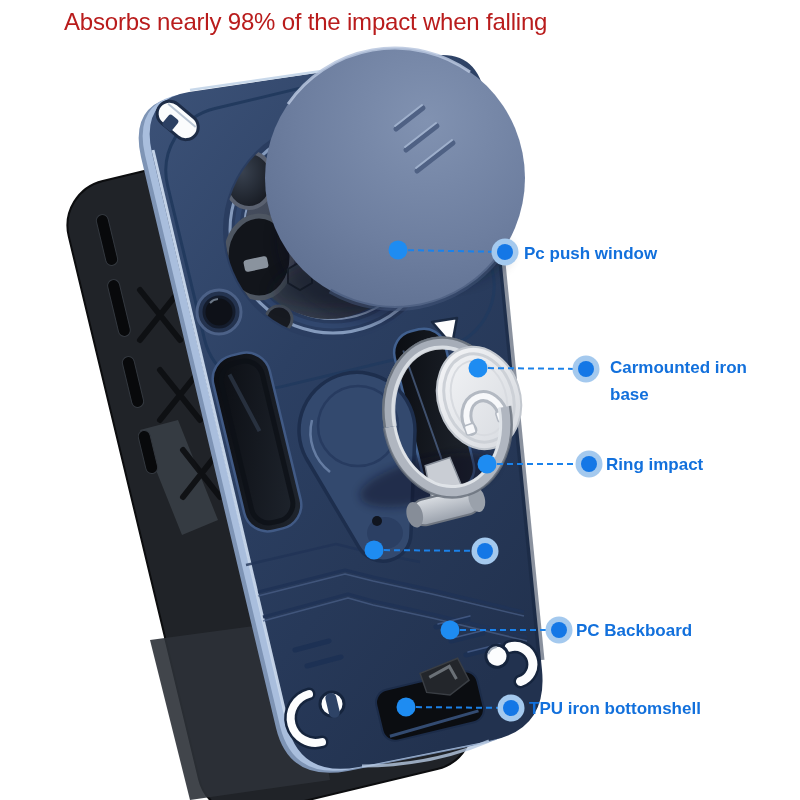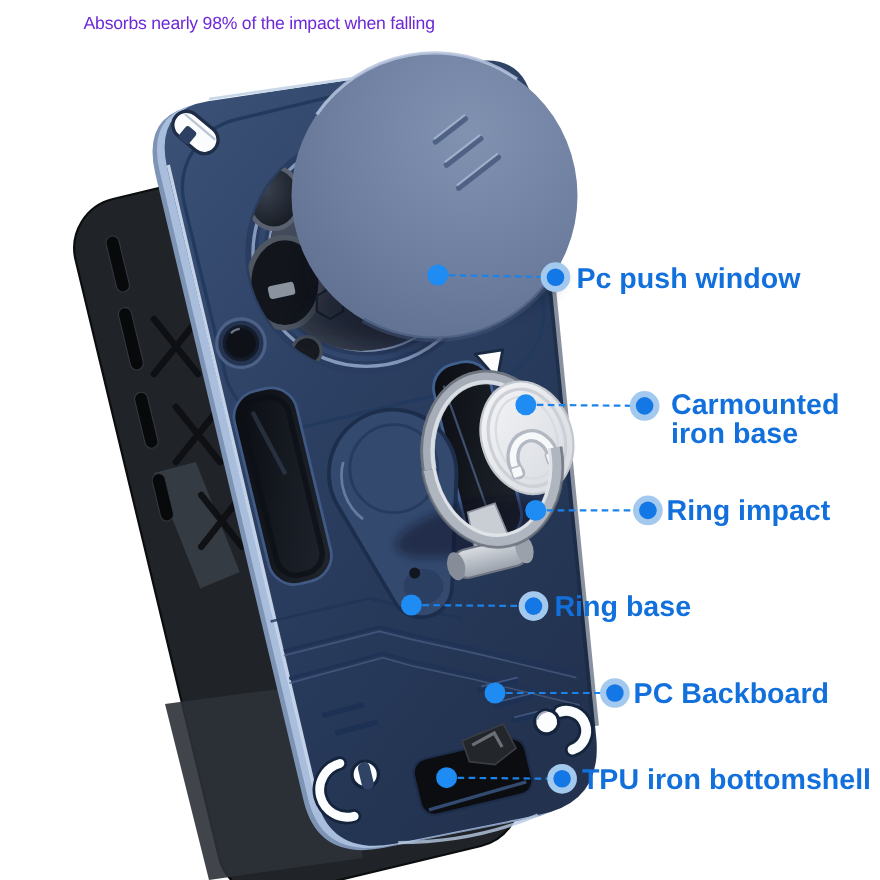--- a/index.html
+++ b/index.html
@@ -1,22 +1,22 @@
 <!DOCTYPE html>
 <html><head>
 <meta charset="utf-8">
 <style>
   html,body{margin:0;padding:0;background:#ffffff;}
   .canvas{position:relative;width:800px;height:800px;background:#ffffff;overflow:hidden;
           font-family:"Liberation Sans",sans-serif;}
-  .header{position:absolute;left:64px;top:8px;font-size:16px;line-height:27px;color:#6d28d9;
-          letter-spacing:-0.2px;margin-left:12px;}
+  .header{position:absolute;left:64px;top:8px;font-size:24px;line-height:27px;color:#b91c1c;
+          letter-spacing:-0.2px;}
   .header div{white-space:nowrap;}
   svg.art{position:absolute;left:0;top:0;}
-  .callout-label{position:absolute;font-size:26px;font-weight:bold;color:#1270dc;
+  .callout-label{position:absolute;font-size:17px;font-weight:bold;color:#1270dc;
                  line-height:27px;white-space:nowrap;}
   #cl-2{white-space:normal;width:170px;}
   #cl-1{left:524px;top:240px;}
   #cl-2{left:610px;top:354px;}
   #cl-3{left:606px;top:451px;}
   #cl-4{left:504px;top:538px;}
   #cl-5{left:576px;top:617px;}
   #cl-6{left:529px;top:695px;}
 </style>
 </head>
@@ -253,16 +253,15 @@
           <circle cx="559" cy="630" r="8" fill="#1477e6"></circle>
         <circle cx="511" cy="708" r="13.5" fill="#a4c9ee"></circle>
           <circle cx="511" cy="708" r="8" fill="#1477e6"></circle>
       </g>
     </g>
   </svg>
 
   <div class="callout-label" id="cl-1">Pc push window</div>
   <div class="callout-label" id="cl-2">Carmounted iron base</div>
   <div class="callout-label" id="cl-3">Ring impact</div>
-  <div class="callout-label" id="cl-4">Ring base</div>
   <div class="callout-label" id="cl-5">PC Backboard</div>
   <div class="callout-label" id="cl-6">TPU iron bottomshell</div>
 </div>
 
 </body></html>

